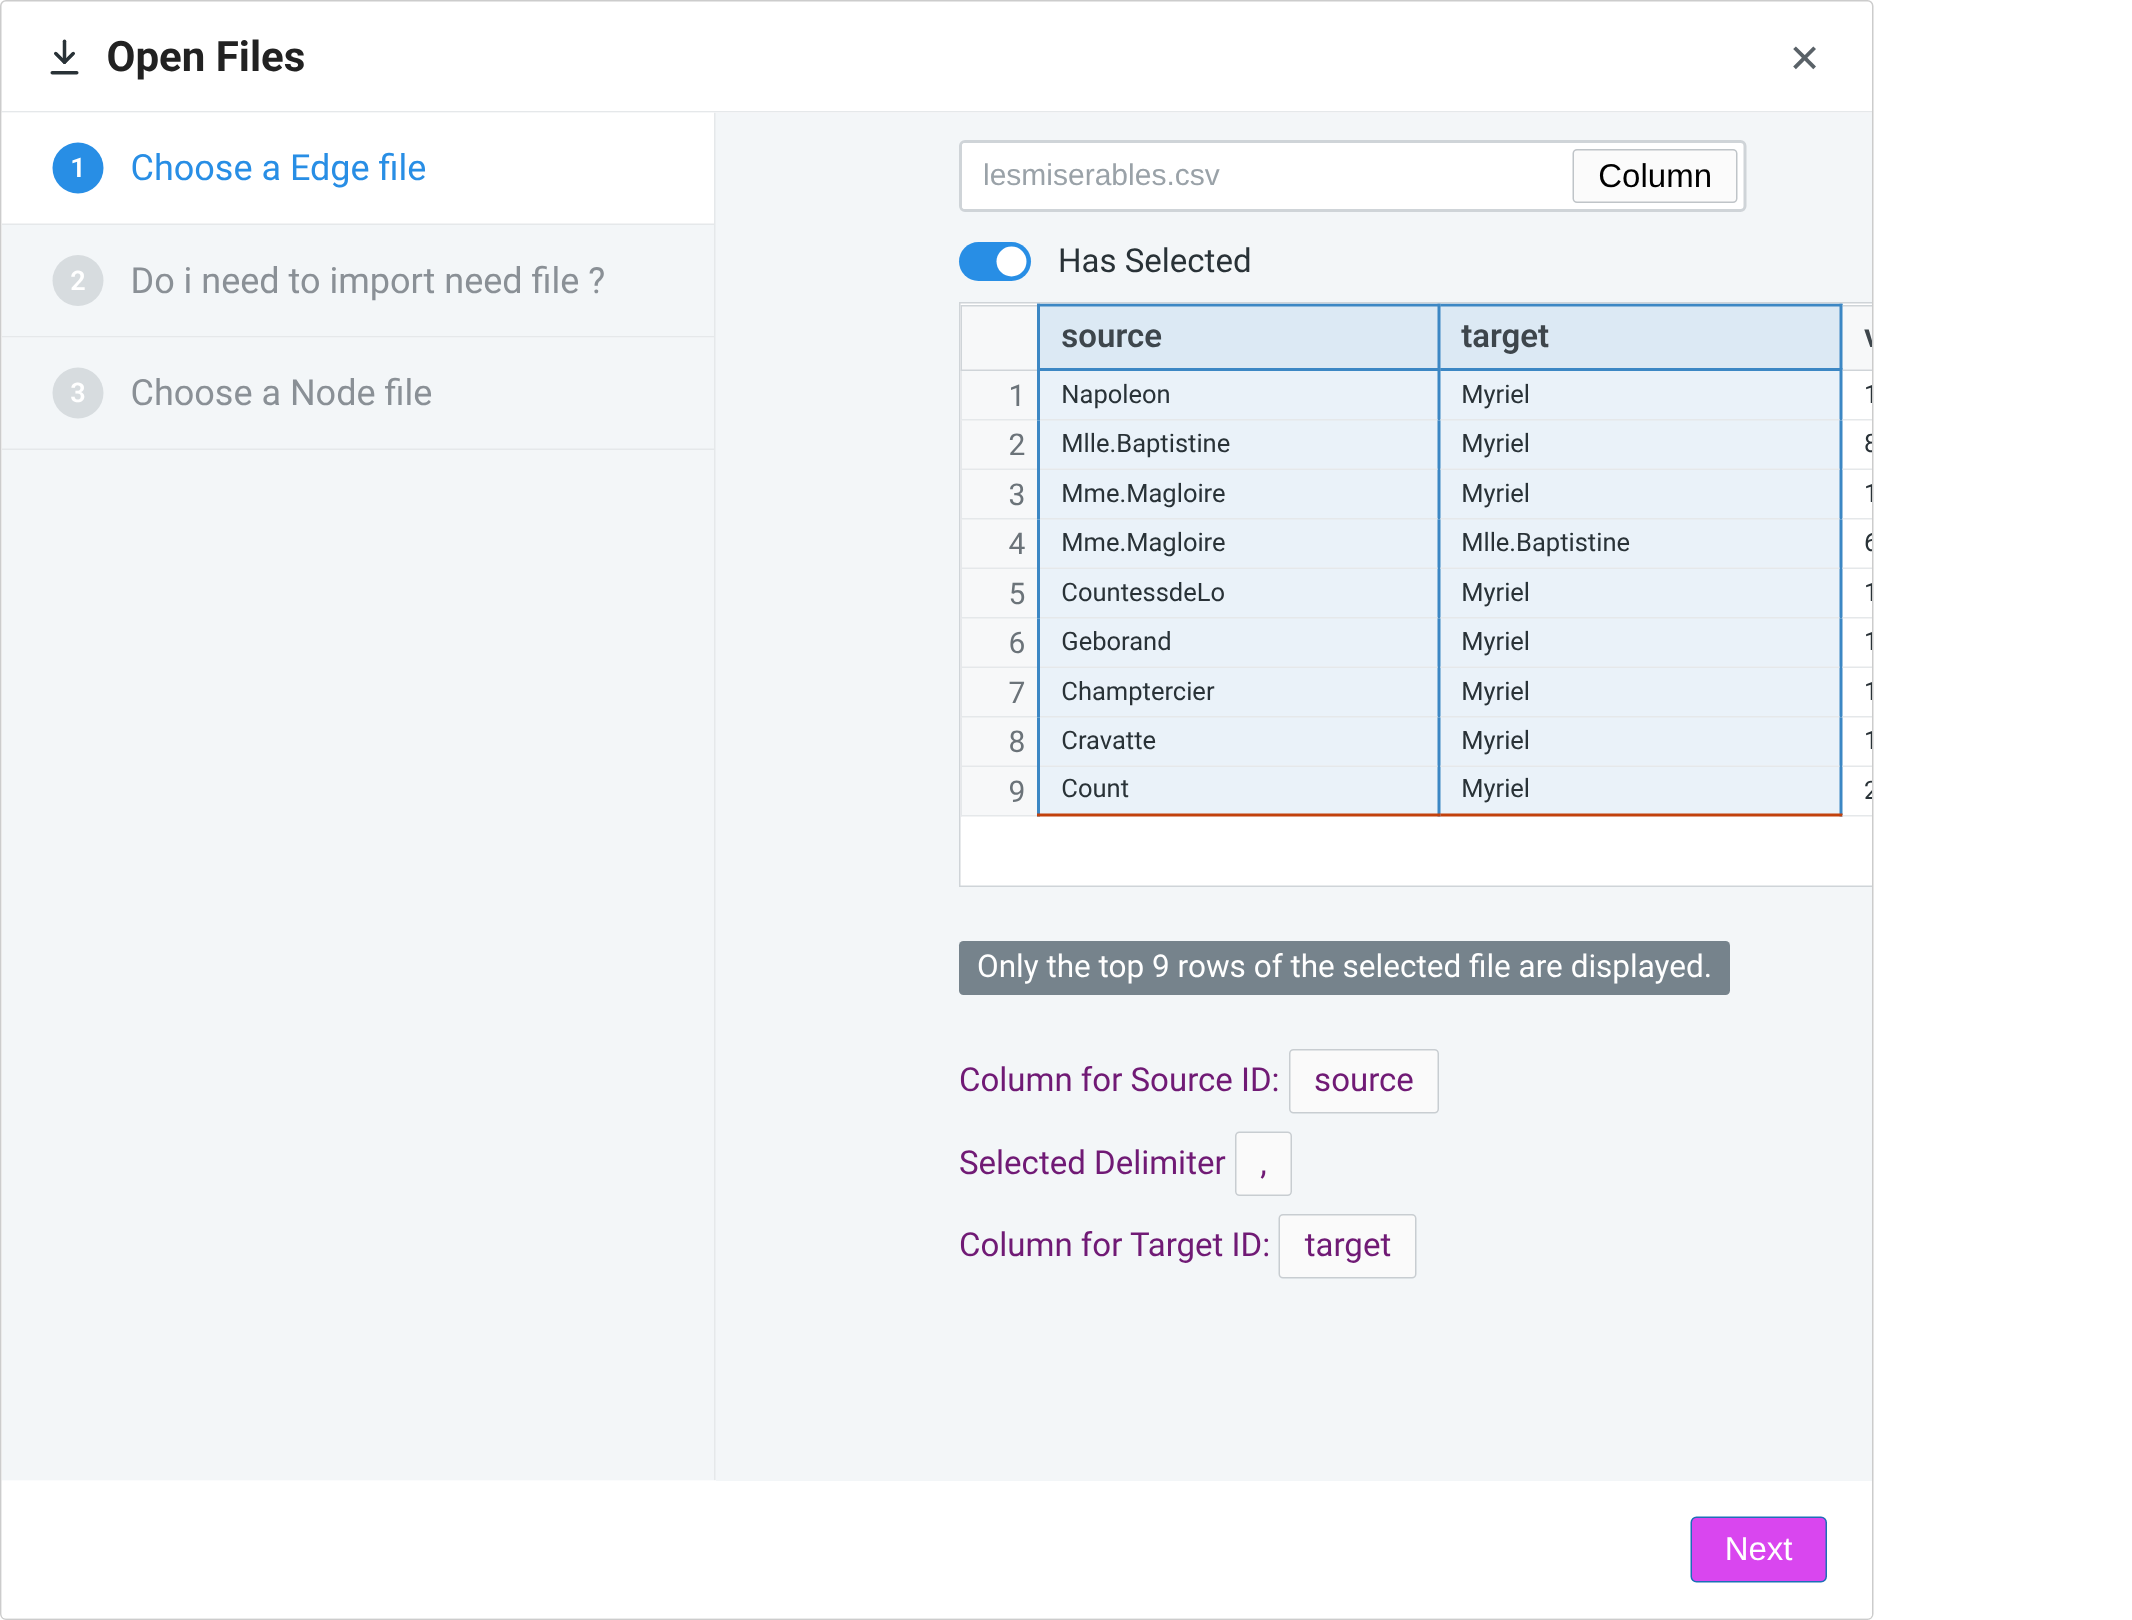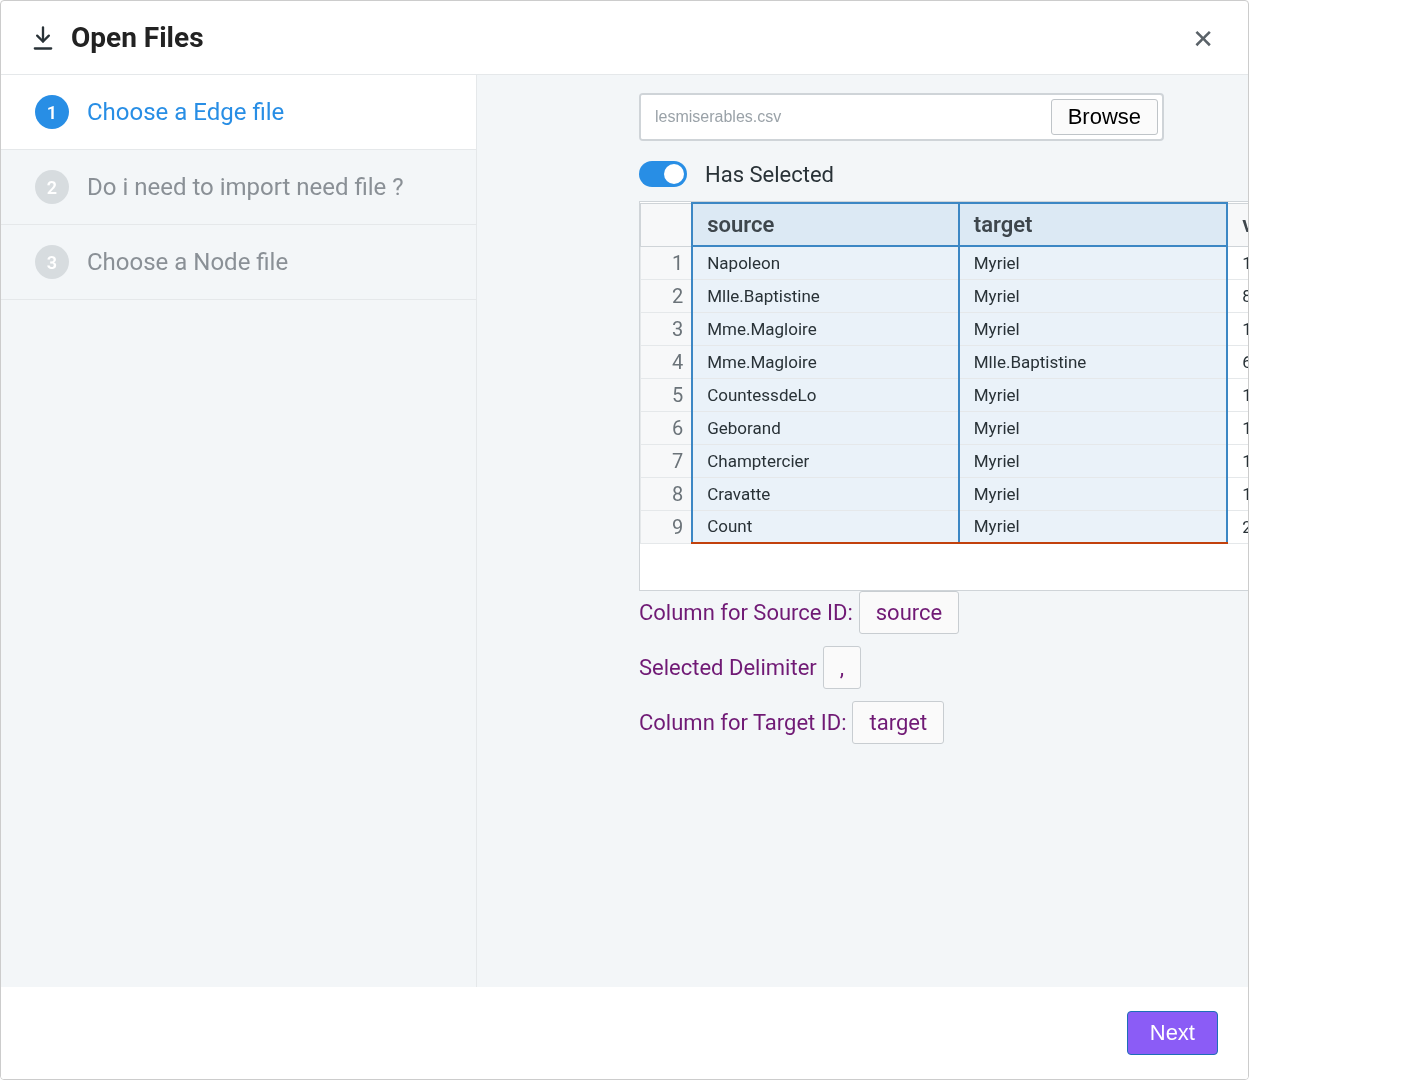--- a/index.html
+++ b/index.html
@@ -76,21 +76,21 @@
       border-radius: 4px;
       background: #fff;
       overflow: hidden;
       width: 525px;
       margin-left: 114px;
     }
     .field-row input {
       flex: 1;
       border: none;
       padding: 8px 14px;
-      font-size: 16px;
+      font-size: 20px;
       color: #9aa2a8;
       outline: none;
       background: #fff;
     }
     .field-row input::placeholder { color: #9aa2a8; }
     .browse-btn {
       margin: 4px;
       padding: 4px 16px;
       font-size: 22px;
       border: 1px solid #bfc4c8;
@@ -194,21 +194,21 @@
       font-size: 22px;
       cursor: pointer;
     }
     .footer {
       display: flex;
       justify-content: flex-end;
       padding: 24px 30px;
       background: #ffffff;
     }
     .next-btn {
-      background: #8b5cf6;
+      background: #d946ef;
       border: 1px solid #1d6fb7;
       color: #fff;
       font-size: 22px;
       padding: 8px 22px;
       border-radius: 4px;
       cursor: pointer;
     }
   </style>
 </head>
 <body>
@@ -242,21 +242,21 @@
         <div class="step">
           <div class="num">3</div>
           <span>Choose a Node file</span>
         </div>
       </div>
 
     <div class="content">
 
       <div class="field-row">
         <input type="text" placeholder="lesmiserables.csv" style="">
-        <button class="browse-btn">Browse</button>
+        <button class="browse-btn">Column</button>
       </div>
 
       <div class="toggle-row">
         <div class="toggle">
           <div class="knob"></div>
         </div>
         <span>Has Selected</span>
       </div>
 
       <div class="table-wrap">
@@ -321,20 +321,21 @@
               <tr>
                 <td class="rownum">9</td>
                 <td class="sel">Count</td>
                 <td class="sel">Myriel</td>
                 <td>2</td>
               </tr>
             </tbody>
         </table>
       </div>
 
+      <div class="banner">Only the top 9 rows of the selected file are displayed.</div>
 
       <div class="col-sel-row">
         <span>Column for Source ID:</span>
         <div class="select-look">source</div>
       </div>
       <div class="col-sel-row">
         <span>Selected Delimiter</span>
         <div class="select-look">,</div>
       </div>
 

